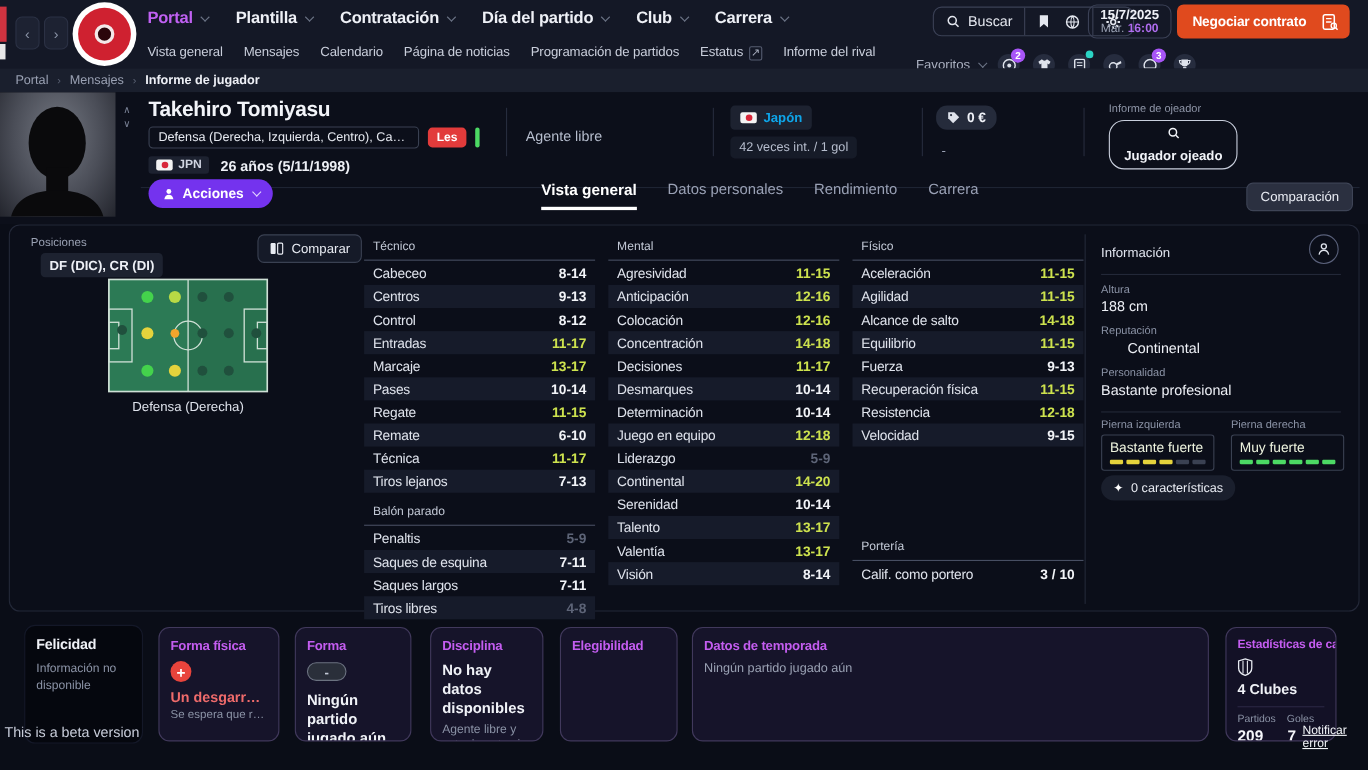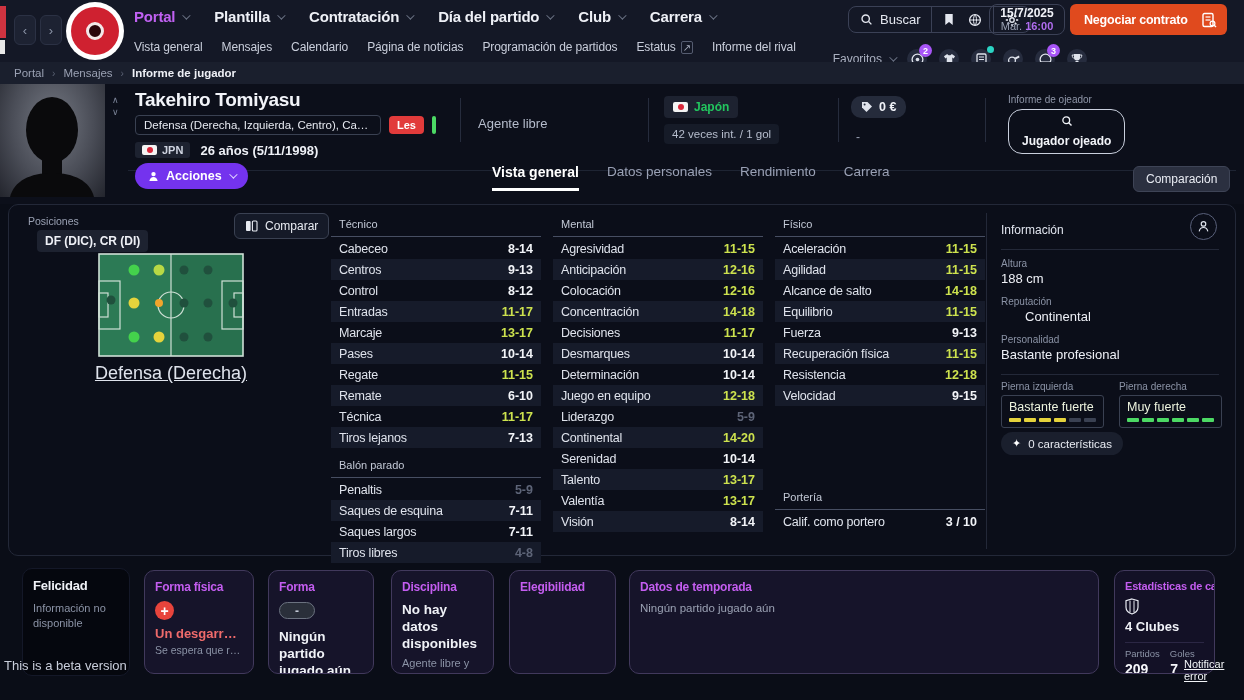--- a/index.html
+++ b/index.html
@@ -54,21 +54,21 @@
   .posbox { max-width:246px; white-space:nowrap; overflow:hidden; text-overflow:ellipsis; border:1px solid #3a4152; border-radius:4px; padding:3px 8px; font-size:11.5px; color:#e6e9f0; }
   .lesbadge { background:#e23b3b; color:#fff; font-size:11px; font-weight:bold; border-radius:4px; padding:3px 8px; }
   .condbar { width:4px; height:18px; background:#4cd964; border-radius:2px; }
   .natrow { position:absolute; left:135px; top:58px; display:flex; align-items:center; gap:10px; }
   .natbadge { background:#1d2230; border-radius:3px; padding:2px 7px; display:flex; align-items:center; gap:5px; font-size:11px; font-weight:bold; color:#d0d5e2; }
   .flag-jp { width:15px; height:10px; background:#f4f4f4; border-radius:2px; position:relative; }
   .flag-jp::after { content:""; position:absolute; left:50%; top:50%; width:6px; height:6px; margin:-3px 0 0 -3px; border-radius:50%; background:#d8273a; }
   .age { font-size:13px; font-weight:bold; color:#eef0f6; }
   .hdiv { position:absolute; top:14px; width:1px; height:44px; background:#262c3d; }
   .freeagent { position:absolute; left:478px; top:32px; font-size:13px; color:#b6bdcd; }
-  .nationbadge { position:absolute; left:664px; top:12px; background:#1d2230; border-radius:4px; padding:4px 9px; display:flex; align-items:center; gap:6px; font-size:12px; font-weight:bold; color:#22c55e; }
+  .nationbadge { position:absolute; left:664px; top:12px; background:#1d2230; border-radius:4px; padding:4px 9px; display:flex; align-items:center; gap:6px; font-size:12px; font-weight:bold; color:#0ea5e9; }
   .capsbox { position:absolute; left:664px; top:40px; background:#161b28; border-radius:4px; padding:4px 8px; font-size:11.5px; color:#b6bdcd; }
   .valuebadge { position:absolute; left:851px; top:12px; background:#252b3b; border-radius:10px; padding:4px 10px; display:flex; align-items:center; gap:6px; font-size:12.5px; font-weight:bold; color:#f0f2f8; }
   .valuesub { position:absolute; left:856px; top:46px; font-size:12px; color:#9aa1b3; }
   .scoutlabel { position:absolute; left:1008px; top:10px; font-size:10px; color:#8f96a8; }
   .scoutbtn { position:absolute; left:1008px; top:25px; border:1.5px solid #c9cfdd; border-radius:14px; padding:5px 13px; display:flex; align-items:center; gap:7px; font-size:12px; font-weight:bold; color:#f2f4f9;flex-direction:column; }
   .pheader .hr { position:absolute; left:128px; right:8px; top:86px; height:1px; background:#1e2433; }
   .actionsbtn { position:absolute; left:135px; top:79px; background:#7433ee; border-radius:15px; padding:6px 13px; display:flex; align-items:center; gap:7px; font-size:12.5px; font-weight:bold; color:#fff; }
   .actionsbtn .chev { border-color:#e3d7ff; }
   .tabs { position:absolute; left:492px; top:80px; display:flex; gap:28px; align-items:flex-start; }
   .tab { font-size:13.5px; color:#9aa1b5; padding-bottom:8px; }
@@ -76,21 +76,21 @@
   .comparebtn2 { position:absolute; left:1133px; top:82px; background:#2b3040; border:1px solid #3e4456; border-radius:6px; padding:5px 12px; font-size:12px; color:#e8ebf2; }
 
   
   .mainpanel { position:absolute; left:8px; top:204px; width:1228px; height:352px; border:1px solid #232838; border-radius:10px; background:#0b0e19; }
   .pos-label { position:absolute; left:19px; top:10px; font-size:10.5px; color:#9aa1b3; }
   .pos-badge { position:absolute; left:28px; top:25px; background:#1d2230; border-radius:4px; padding:4px 8px; font-size:12px; font-weight:bold; color:#eef0f6; }
   .comparebtn { position:absolute; left:225px; top:8px; border:1px solid #3a4152; background:#151a28; border-radius:6px; padding:5px 10px; display:flex; gap:7px; align-items:center; font-size:12px; color:#e8ebf2; }
   .pitch { position:absolute; left:89px; top:48px; width:146px; height:104px; }
   .pitch svg { position:absolute; left:0; top:0; }
   .pdot { position:absolute; border-radius:50%; transform:translate(-50%,-50%); }
-  .pitch-caption { position:absolute; left:64px; top:158px; width:196px; text-align:center; font-size:18px; color:#dfe3ec;text-decoration:underline; }
+  .pitch-caption { position:absolute; left:64px; top:158px; width:196px; text-align:center; font-size:12px; color:#dfe3ec; }
 
   .attrcol { position:absolute; top:8px; width:210px; }
   .attrcol.c1 { left:322px; } .attrcol.c2 { left:544px; } .attrcol.c3 { left:766px; }
   .attrhead { font-size:11px; color:#c3c9d6; padding:5px 8px 6px; border-bottom:1px solid #474e62; }
   .arows { margin-top:1px; }
   .arow { height:21px; display:flex; align-items:center; justify-content:space-between; padding:0 8px; font-size:12.5px; }
   .arow:nth-child(even) { background:#161b2a; }
   .arow .al { color:#dfe3ec; letter-spacing:-0.2px; }
   .arow .av { font-weight:bold; }
   .av.green { color:#cde24e; } .av.white { color:#f2f4f8; } .av.dim { color:#5d6477; }

